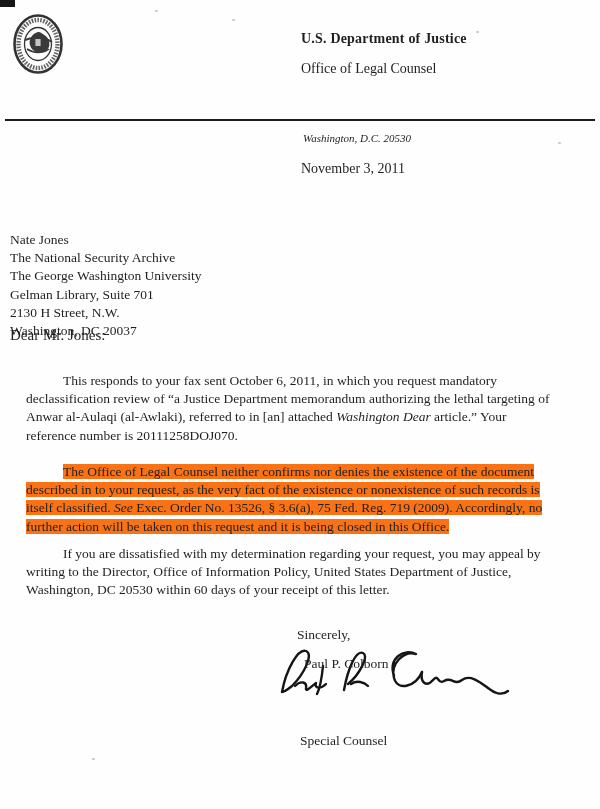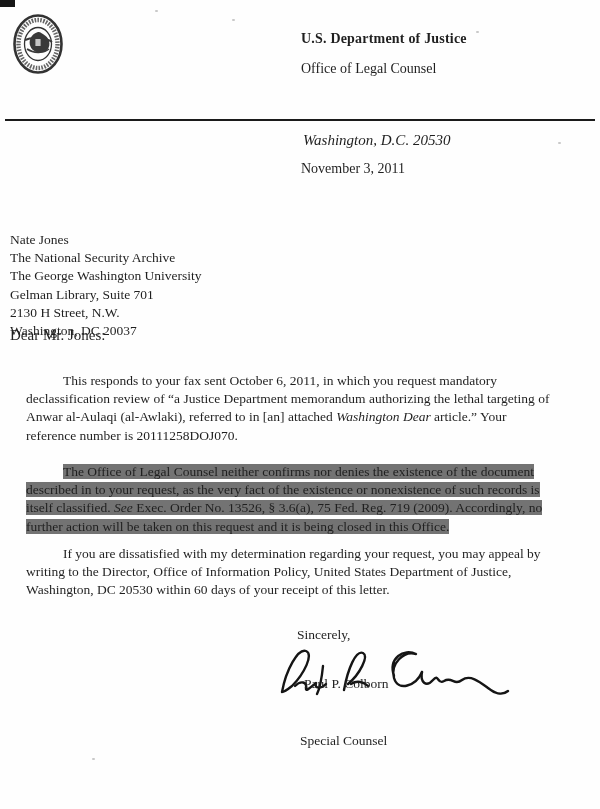--- a/index.html
+++ b/index.html
@@ -9,41 +9,41 @@
     font-family:"Liberation Serif", serif;
     color:#1f1f1f;
   }
   .abs { position:absolute; }
 
   
   .seal { left:12px; top:13px; width:52px; height:62px; }
   .agency { left:301px; top:31px; font-size:14px; font-weight:bold; letter-spacing:.2px; }
   .office { left:301px; top:61px; font-size:14px; }
   .rule   { left:5px; top:119px; width:590px; height:2px; background:#1b1b1b; }
-  .cityline { left:303px; top:132px; font-size:15px; font-style:italic; }
+  .cityline { left:303px; top:132px; font-size:11px; font-style:italic; }
   .date   { left:301px; top:161px; font-size:14px; }
 
   
   .recipient { left:10px; top:211px; font-size:13.5px; line-height:18.2px; white-space:pre-line;margin-top:20px; }
   .salutation { left:10px; top:327px; font-size:15px; }
   p.body-para {
     position:absolute; left:10px; width:578px; margin:16px;
     font-size:13.5px; line-height:18.2px; white-space:pre-line;
     text-indent:37px;
   }
   .p1 { top:356px; }
   .p2 { top:447px; }
   .p3 { top:529px; }
   .it { font-style:italic; }
   .hl {  }
 
   
   .valediction { left:297px; top:627px; font-size:13.5px; }
   .signature   { left:276px; top:640px; width:238px; height:62px; }
-  .sender-name { left:304px; top:676px; font-size:13.5px; }
+  .sender-name { left:304px; top:656px; font-size:13.5px; }
   .sender-title{ left:300px; top:715px; font-size:13.5px;margin-top:18px; }
 
   
   .corner-mark { left:0; top:0; width:15px; height:7px; background:#161616; }
   .speck { width:3px; height:2px; background:#c9c9c9; border-radius:1px; }
 </style>
 </head>
 <body>
 
 <div class="page">
@@ -74,21 +74,21 @@
 Gelman Library, Suite 701
 2130 H Street, N.W.
 Washington, DC 20037</div>
 
   <div class="abs salutation">Dear Mr. Jones:</div>
 
   <p class="body-para p1"><span>This responds to your fax sent October 6, 2011, in which you request mandatory
 declassification review of “a Justice Department memorandum authorizing the lethal targeting of
 Anwar al-Aulaqi (al-Awlaki), referred to in [an] attached </span><span class="it">Washington Dear</span><span> article.”  Your
 reference number is 20111258DOJ070.</span></p>
-  <p class="body-para p2"><span class="hl" style="background-color: #737373;"><span>The Office of Legal Counsel neither confirms nor denies the existence of the document
+  <p class="body-para p2"><span class="hl" style="background-color: #f97316;"><span>The Office of Legal Counsel neither confirms nor denies the existence of the document
 described in to your request, as the very fact of the existence or nonexistence of such records is
 itself classified.  </span><span class="it">See</span><span> Exec. Order No. 13526, § 3.6(a), 75 Fed. Reg. 719 (2009).  Accordingly, no
 further action will be taken on this request and it is being closed in this Office.</span></span></p>
   <p class="body-para p3"><span>If you are dissatisfied with my determination regarding your request, you may appeal by
 writing to the Director, Office of Information Policy, United States Department of Justice,
 Washington, DC 20530 within 60 days of your receipt of this letter.</span></p>
 
   <div class="abs valediction">Sincerely,</div>
   <div class="abs signature">
     <svg viewBox="0 0 238 62" width="238" height="62" fill="none" stroke="#151515" stroke-width="2.4" stroke-linecap="round" stroke-linejoin="round">

